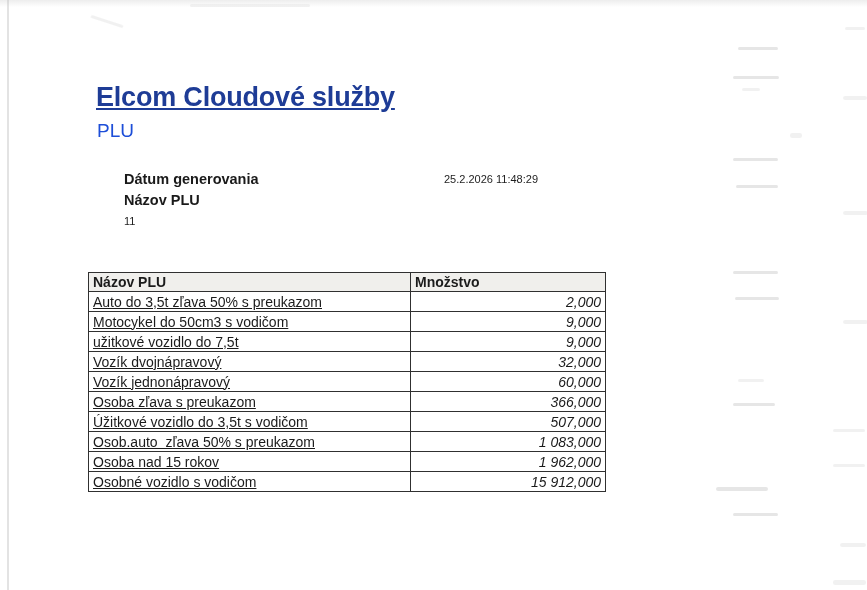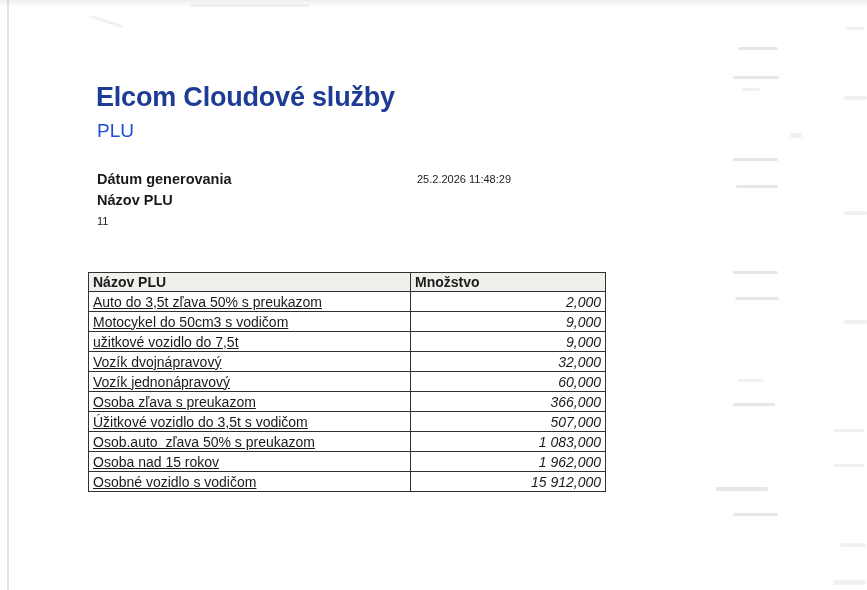--- a/index.html
+++ b/index.html
@@ -23,29 +23,29 @@
   }
   .smudge {
     position: absolute; background: #dedede; border-radius: 2px;
     filter: blur(0.6px); opacity: .75;
   }
   .smudge.light { background: #e9e9e9; opacity: .6; }
 
   
   .title {
     position: absolute; left: 96px; top: 82px;
-    font-size: 27px; font-weight: 700; letter-spacing: -0.2px;
+    font-size: 27px; font-weight: 700; letter-spacing: -0.2px; text-decoration: underline;
   }
   .subtitle {
     position: absolute; left: 97px; top: 120px;
     font-size: 19px; font-weight: 500; color: #1d4ed8;
   }
 
   .meta { position: absolute; left: 97px; top: 168px; width: 480px; }
-  .meta-row { display: flex; height: 21px; align-items: center; }
+  .meta-row { display: flex; height: 21px; align-items: center; margin-left: 27px; }
   .meta-label { width: 320px; font-size: 14.5px; font-weight: 700; color: #1a1a1a; }
   .meta-value { font-size: 11px; font-weight: 400; color: #1e1e1e; }
 
   table.report {
     position: absolute; left: 88px; top: 272px;
     width: 517px; border-collapse: collapse; table-layout: fixed;
     font-size: 14px; color: #1b1b1b;
   }
   table.report th, table.report td {
     border: 1px solid #303030;

